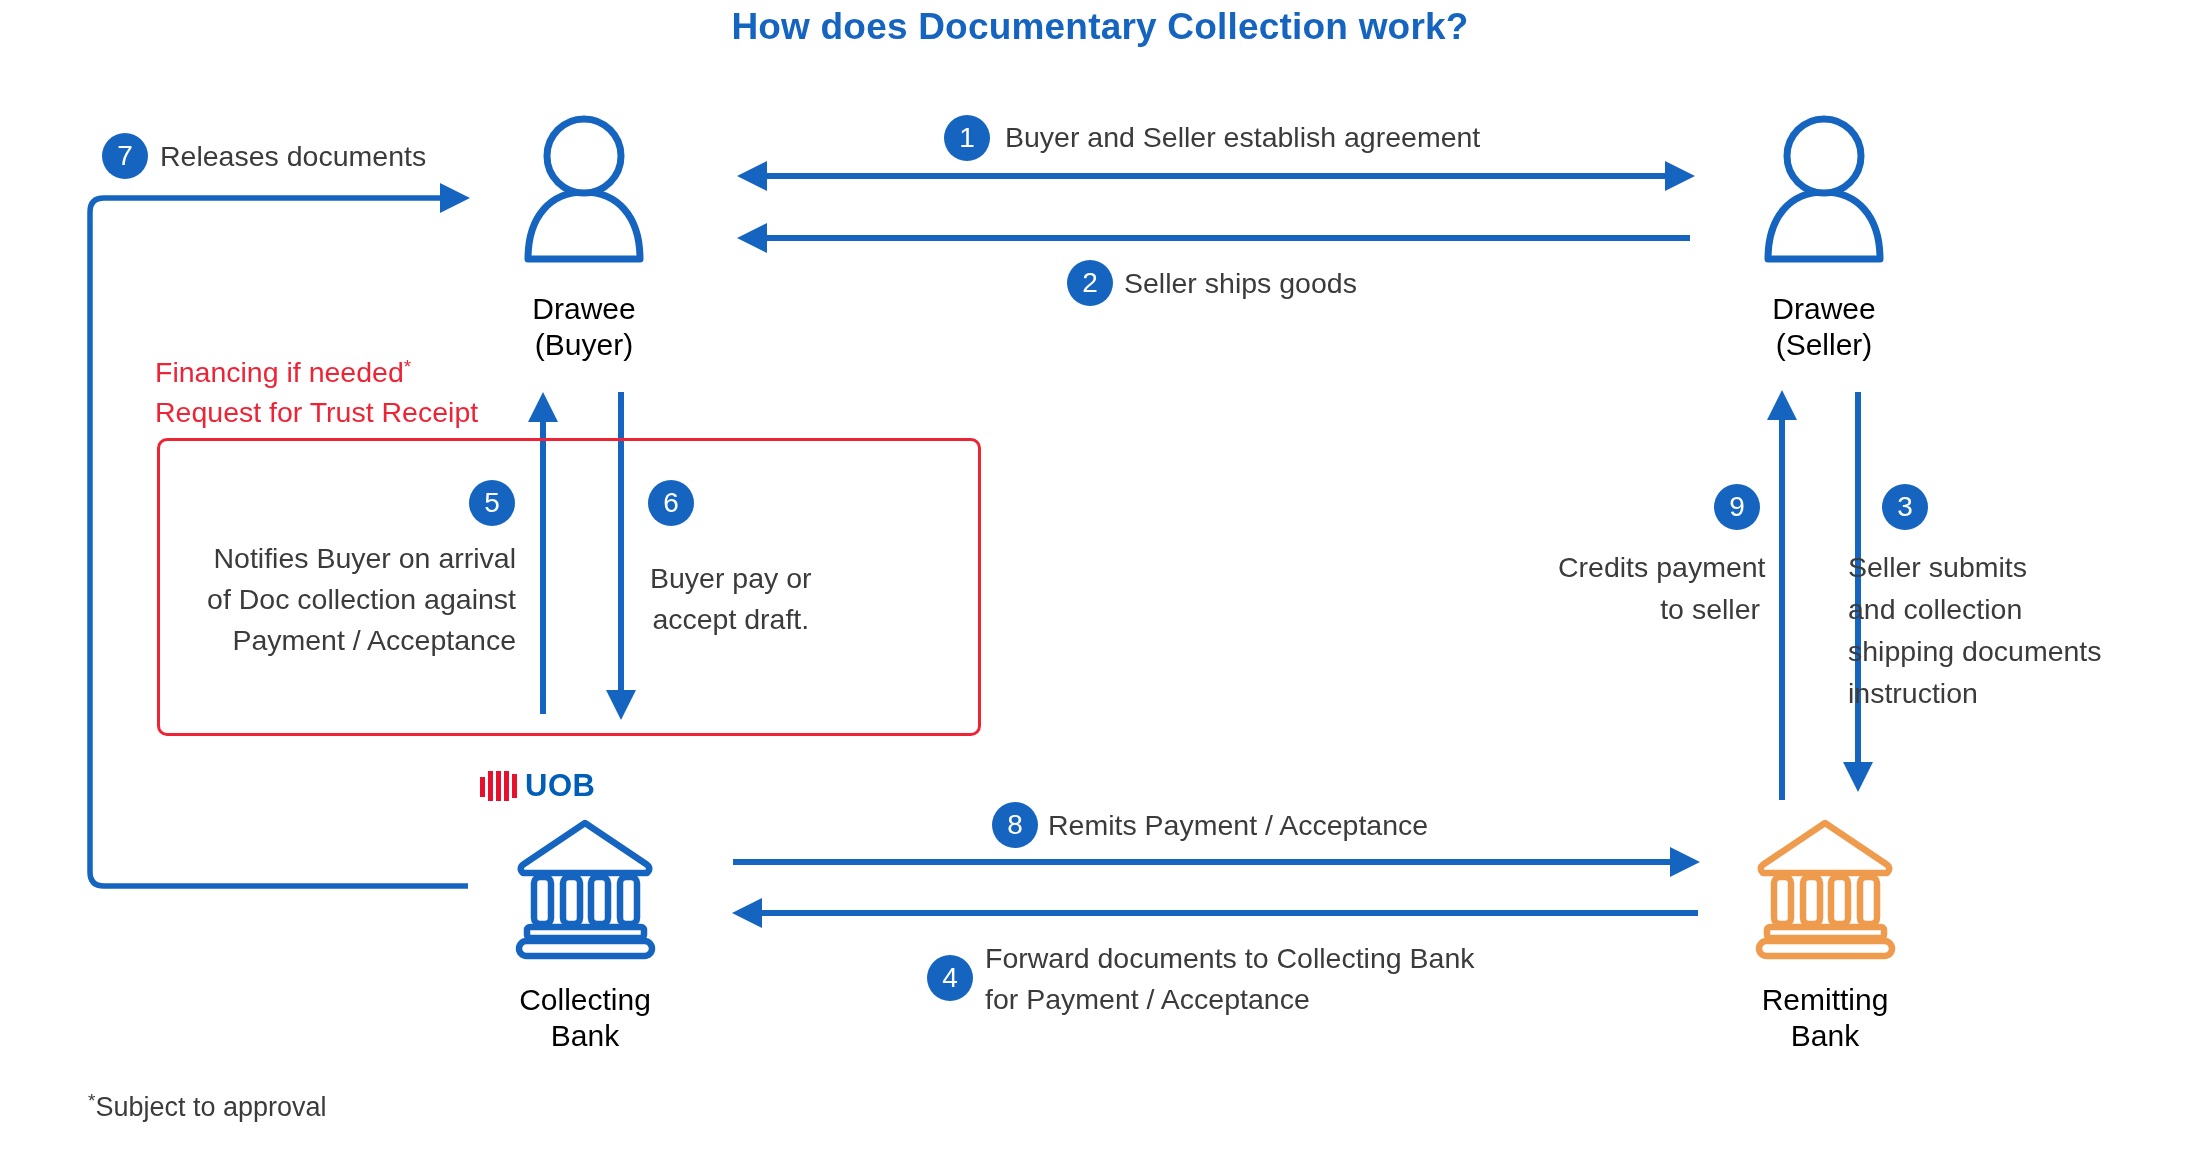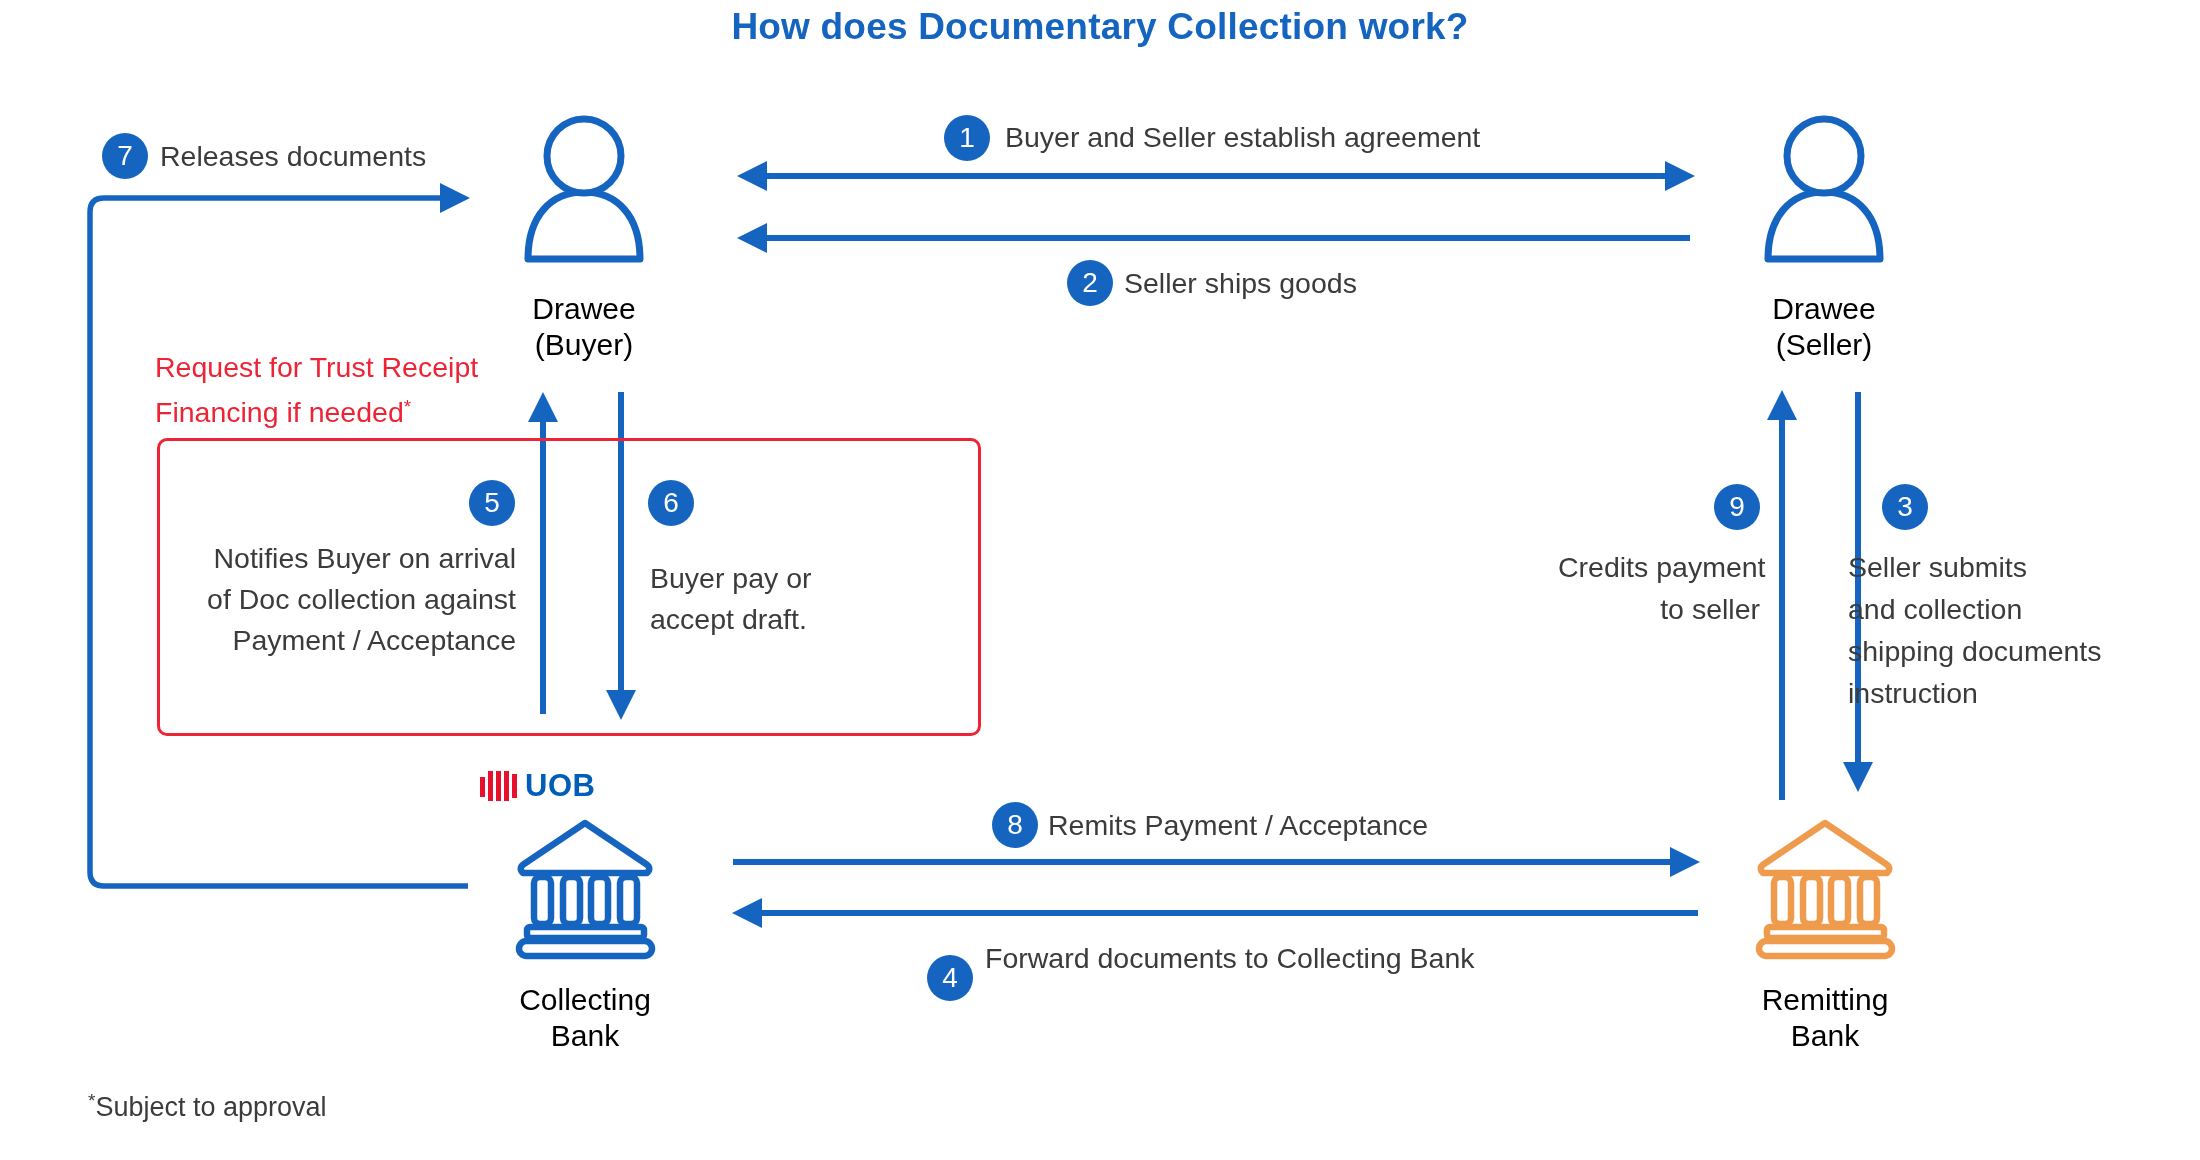--- a/index.html
+++ b/index.html
@@ -82,22 +82,22 @@
       <polygon points="543,392 528,422 558,422"></polygon>
       <polygon points="621,720 606,690 636,690"></polygon>
       <polygon points="1782,390 1767,420 1797,420"></polygon>
       <polygon points="1858,792 1843,762 1873,762"></polygon>
       <polygon points="1700,862 1670,847 1670,877"></polygon>
       <polygon points="732,913 762,898 762,928"></polygon>
     </g>
   </svg>
 
   <div class="rednote">
+    <div><span>Financing if needed</span><span class="sup">*</span></div>
     <div>Request for Trust Receipt</div>
-    <div><span>Financing if needed</span><span class="sup">*</span></div>
   </div>
   <div class="redbox"></div>
 
   <div class="icon-wrap" style="left:514px;top:112px;">
     <svg width="140" height="152" viewBox="0 0 140 152">
       <path d="M14 147 C14 104 37 80 70 80 C103 80 126 104 126 147 Z" fill="#fff" stroke="#1565c0" stroke-width="7" stroke-linejoin="round"></path>
       <circle cx="70" cy="44" r="37" fill="#fff" stroke="#1565c0" stroke-width="7"></circle>
     </svg>
   </div>
   <div class="actor-label" style="left:484px;top:291px;">
@@ -178,27 +178,28 @@
   <div class="step-text" style="left:1005px;top:117px;">Buyer and Seller establish agreement</div>
   <div class="step-text" style="left:1124px;top:263px;">Seller ships goods</div>
   <div class="step-text" style="left:1848px;top:546px;line-height:42px;">
     <div>Seller submits</div>
     <div>and collection</div>
     <div>shipping documents</div>
     <div>instruction</div>
   </div>
   <div class="step-text" style="left:985px;top:938px;">
     <div>Forward documents to Collecting Bank</div>
+    <div>for Payment / Acceptance</div>
   </div>
   <div class="step-text right-align" style="left:160px;top:538px;width:356px;">
     <div>Notifies Buyer on arrival</div>
     <div>of Doc collection against</div>
     <div>Payment / Acceptance</div>
   </div>
-  <div class="step-text" style="left:650px;top:558px;">
+  <div class="step-text" style="left:650px;top:558px;text-align:center;">
     <div>Buyer pay or</div>
     <div>accept draft.</div>
   </div>
   <div class="step-text" style="left:160px;top:136px;">Releases documents</div>
   <div class="step-text" style="left:1048px;top:805px;">Remits Payment / Acceptance</div>
   <div class="step-text right-align" style="left:1558px;top:546px;width:202px;line-height:42px;">
     <div>Credits payment</div>
     <div>to seller</div>
   </div>
 

